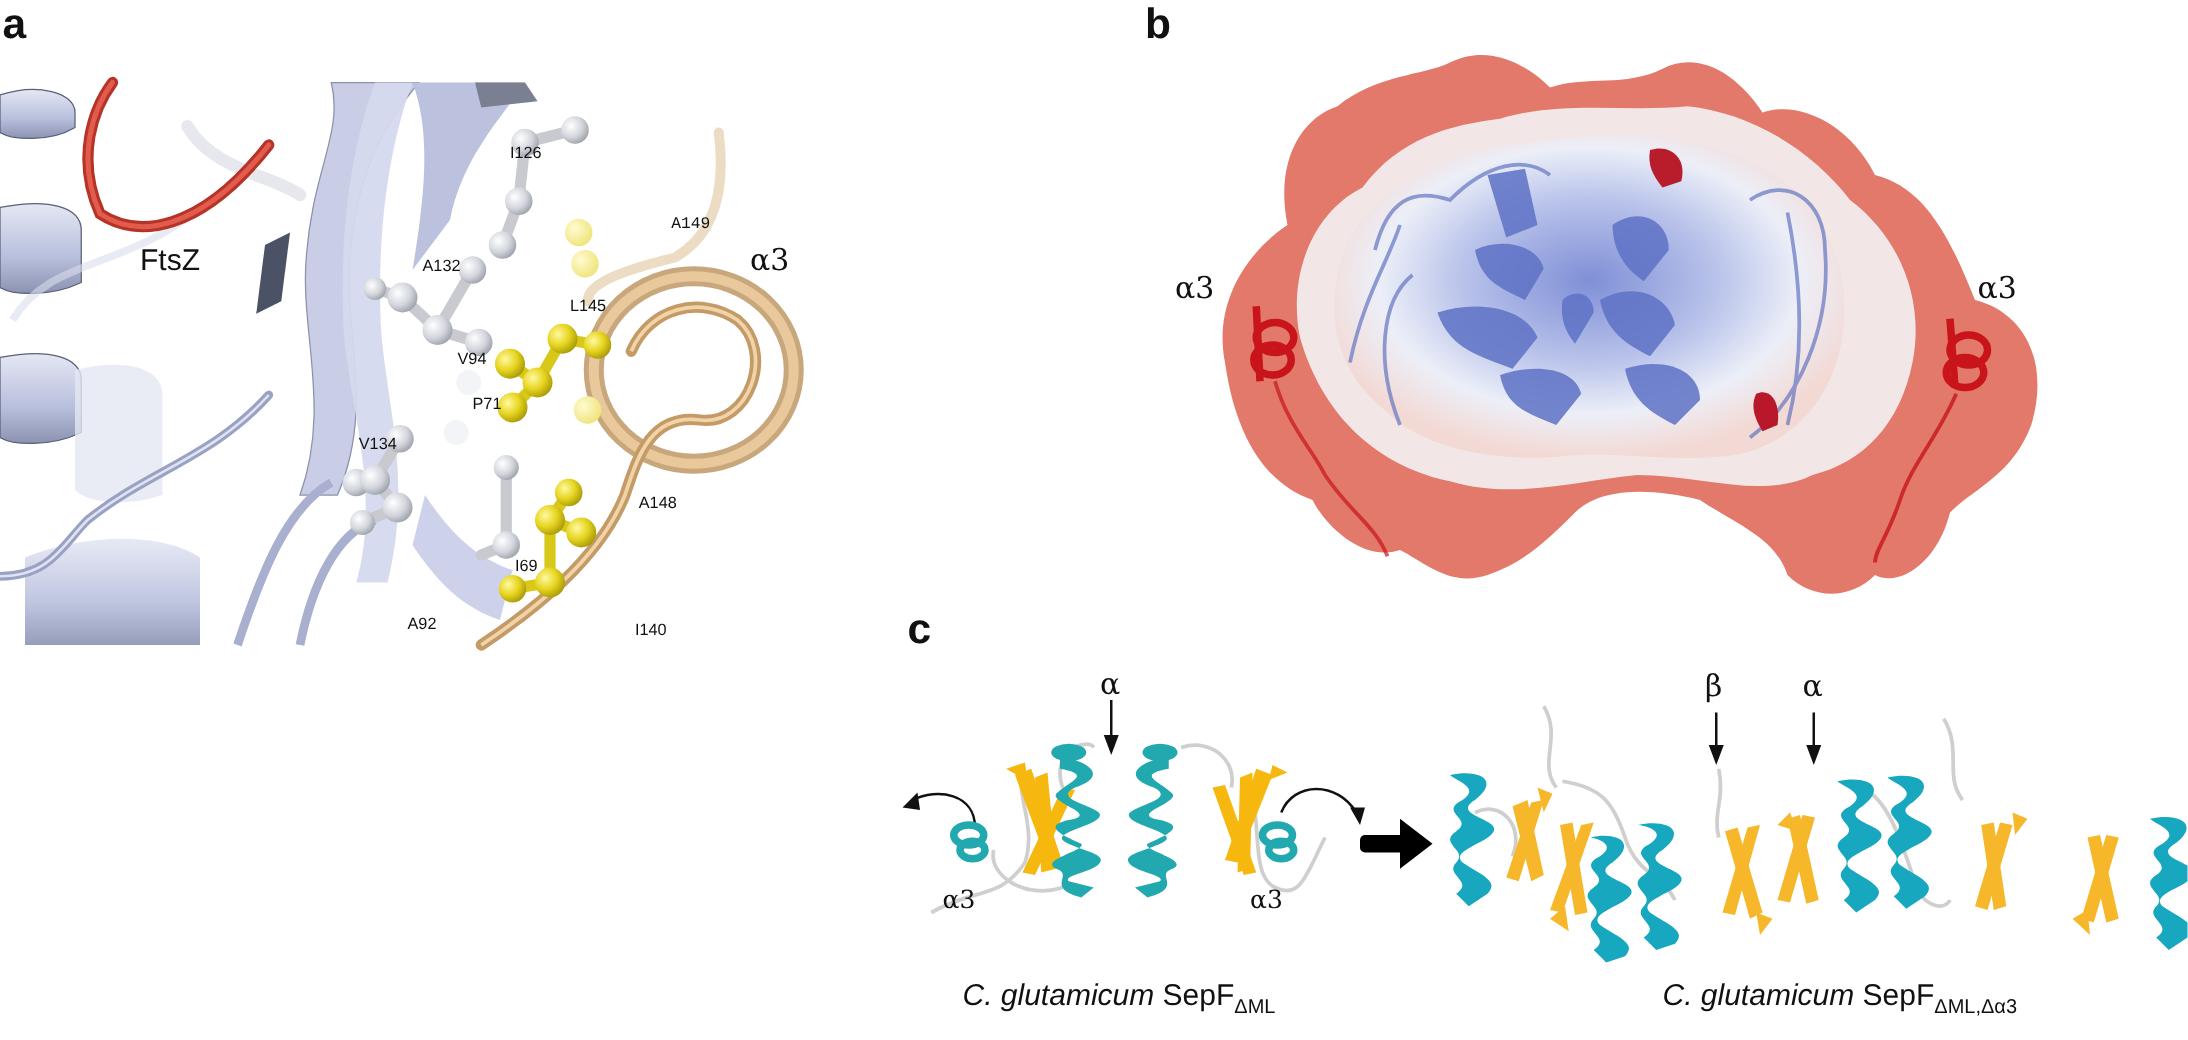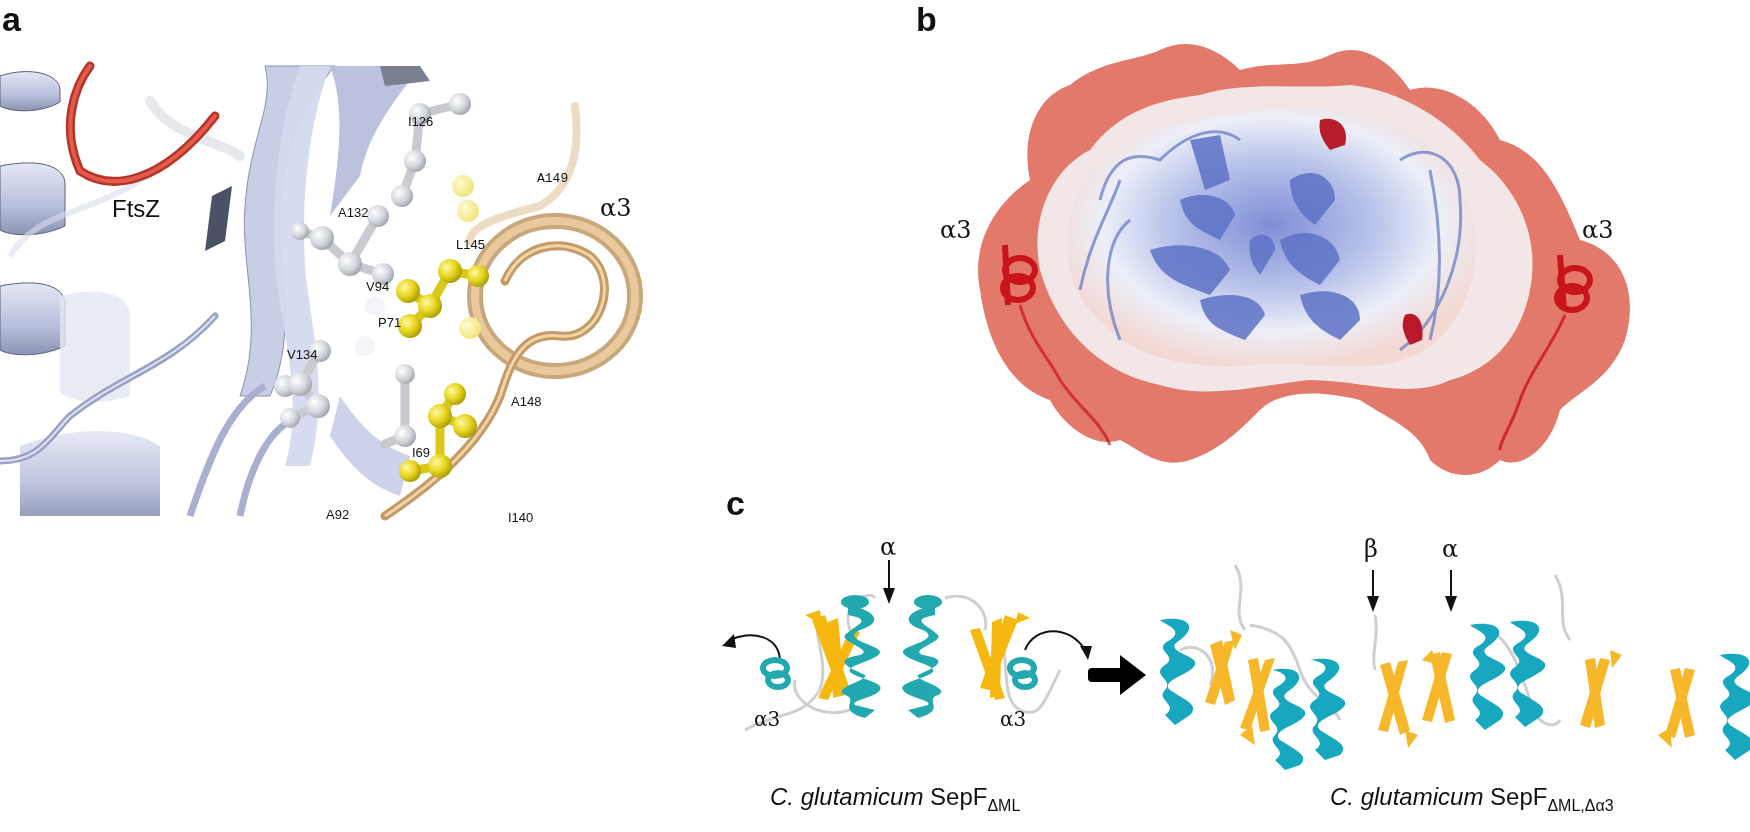--- a/index.html
+++ b/index.html
@@ -142,22 +142,22 @@
 <div class="greek" style="left:600px; top:196px;">α3</div>
 <div class="lbl" style="left:408px; top:115px;">I126</div>
 <div class="lbl" style="left:537px; top:172px;font-family:Liberation Mono, monospace;">A149</div>
 <div class="lbl" style="left:338px; top:206px;">A132</div>
 <div class="lbl" style="left:456px; top:238px;">L145</div>
 <div class="lbl" style="left:366px; top:280px;">V94</div>
 <div class="lbl" style="left:378px; top:316px;">P71</div>
 <div class="lbl" style="left:287px; top:348px;">V134</div>
 <div class="lbl" style="left:511px; top:395px;">A148</div>
 <div class="lbl" style="left:412px; top:446px;">I69</div>
-<div class="lbl" style="left:326px; top:492px;margin-top:16px;">A92</div>
-<div class="lbl" style="left:508px; top:511px;">I140</div>
+<div class="lbl" style="left:326px; top:492px;">A92</div>
+<div class="lbl" style="left:508px; top:497px;">I140</div>
 
 <div class="panel-letter" style="left:916px; top:2px;">b</div>
 
 <svg width="720" height="460" style="left:960px; top:40px;" viewBox="0 0 720 460">
   <defs>
     <radialGradient id="surfCore" cx="0.5" cy="0.45" r="0.55">
       <stop offset="0" stop-color="#7f8fd6"></stop>
       <stop offset="0.45" stop-color="#b8c2ea"></stop>
       <stop offset="0.75" stop-color="#eceff8"></stop>
       <stop offset="1" stop-color="#f3d9d4"></stop>

